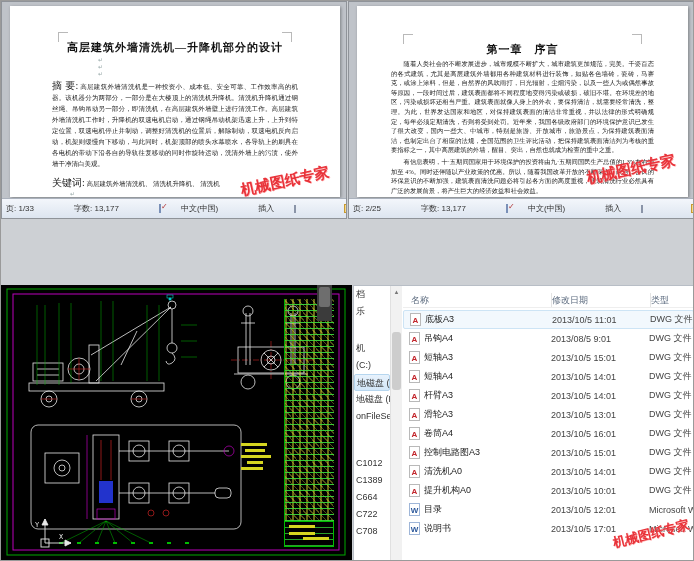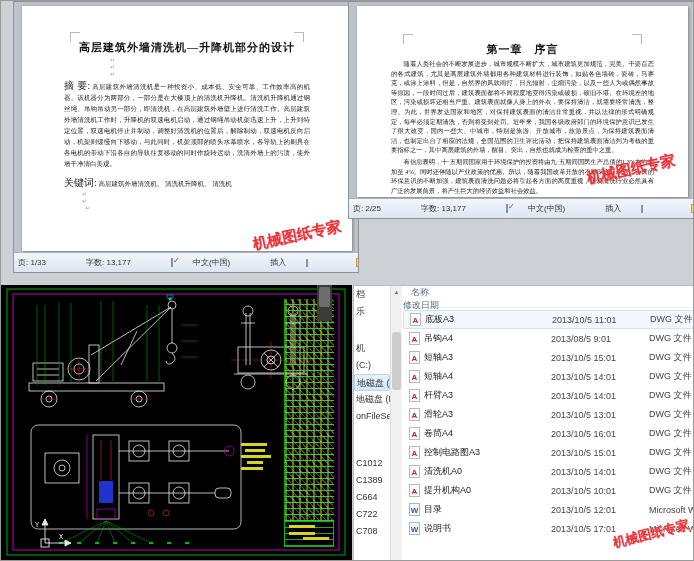--- a/index.html
+++ b/index.html
@@ -1,21 +1,21 @@
 <!DOCTYPE html>
 <html><head>
 <meta charset="utf-8">
 <style>
   * { margin:0; padding:0; box-sizing:border-box; }
   body { font-family:"Liberation Sans", sans-serif; background:#e9e9e9; }
   .stage { position:relative; width:694px; height:561px; background:#cdd0d4; border:1px solid #9a9a9a; overflow:hidden; }
 
   
   .wordq { position:absolute; background:#bfc3c9; overflow:hidden; border:1px solid #8f9399; }
-  #doc1 { left:12px; top:0; width:346px; height:272px; }
+  #doc1 { left:0; top:0; width:346px; height:218px; }
   #doc2 { left:347px; top:0; width:347px; height:218px; }
   .page { position:absolute; left:8px; right:6px; top:4px; bottom:21px; background:#ffffff; box-shadow:1px 1px 3px rgba(0,0,0,.35); overflow:hidden; }
   .cropmark { position:absolute; width:10px; height:10px; border-color:#b9b9b9; }
   .cm-tl { border-left:1px solid #b9b9b9; border-top:1px solid #b9b9b9; }
   .cm-tr { border-right:1px solid #b9b9b9; border-top:1px solid #b9b9b9; }
   .doc-title { text-align:center; font-weight:bold; font-size:11px; letter-spacing:1px; color:#111;
                font-family:"Liberation Serif", serif; margin-top:34px; }
   .doc-body { font-family:"Liberation Serif", serif; color:#1a1a1a; font-size:6.5px; line-height:11px;
               text-align:justify; padding:0 42px; }
   .pilcrows { padding:2px 0 2px 88px; color:#9aa; font-size:6px; line-height:7px; }
@@ -60,21 +60,21 @@
   #explorer { position:absolute; left:352px; top:284px; width:342px; height:277px; background:#fff;
               border:1px solid #b8bec6; overflow:hidden; font-size:9px; color:#222; }
   .nav { position:absolute; left:0; top:0; width:36px; bottom:0; background:#fff; overflow:hidden; }
   .nav-item { height:17px; line-height:17px; white-space:nowrap; padding-left:2px; color:#333; }
   .nav-item.sel { background:linear-gradient(#e8f2fc,#d2e6f8); border:1px solid #b6d6ef; border-radius:2px; }
   .nav-gap1 { margin-top:20px; } .nav-gap2 { margin-top:30px; }
   .nav-scroll { position:absolute; left:36px; top:0; width:12px; bottom:0; background:#f1f1f1; border-left:1px solid #e0e0e0; }
   .nav-scroll .arrow { height:12px; text-align:center; font-size:6px; color:#777; line-height:12px; }
   .nav-scroll .thumb { margin:34px 1px 0; height:58px; background:#cdcdcd; border-radius:3px; }
   .list { position:absolute; left:49px; top:0; right:0; bottom:0; background:#fff; }
-  .list-head { display:flex; height:22px; align-items:flex-start; color:#5c6b7f; border-bottom:1px solid #eee;flex-direction:column; }
+  .list-head { display:flex; height:22px; align-items:flex-end; color:#5c6b7f; border-bottom:1px solid #eee; }
   .col-name { width:148px; padding-left:8px; } .col-date { width:98px; } .col-type { flex:1; }
   .hsep { width:1px; height:14px; background:#e4e4e4; }
   .rows { position:absolute; left:0; right:0; top:24px; }
   .frow { display:flex; align-items:center; height:19px; }
   .frow.selected { background:#f2f8fd; border:1px solid #cde4f5; border-radius:2px; }
   .fname { width:148px; padding-left:6px; display:flex; align-items:center; gap:4px; overflow:hidden; white-space:nowrap; }
   .fdate { width:98px; color:#444; } .ftype { flex:1; color:#444; white-space:nowrap; overflow:hidden; }
   .ficon { width:11px; height:13px; background:#fff; border:1px solid #b9b9b9; font-size:8px; font-weight:bold;
            line-height:13px; text-align:center; flex:0 0 auto; }
   .ficon.dwg { color:#c2242a; } .ficon.word { color:#2b579a; border-color:#9fb6d8; }

